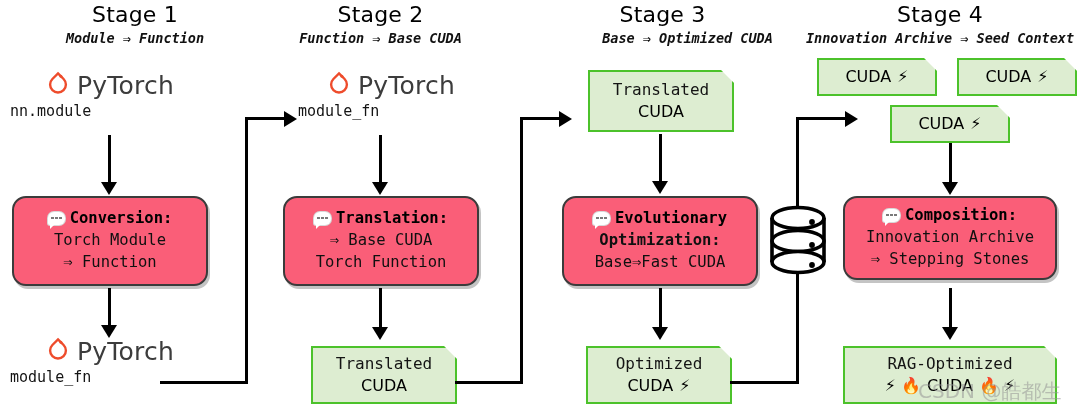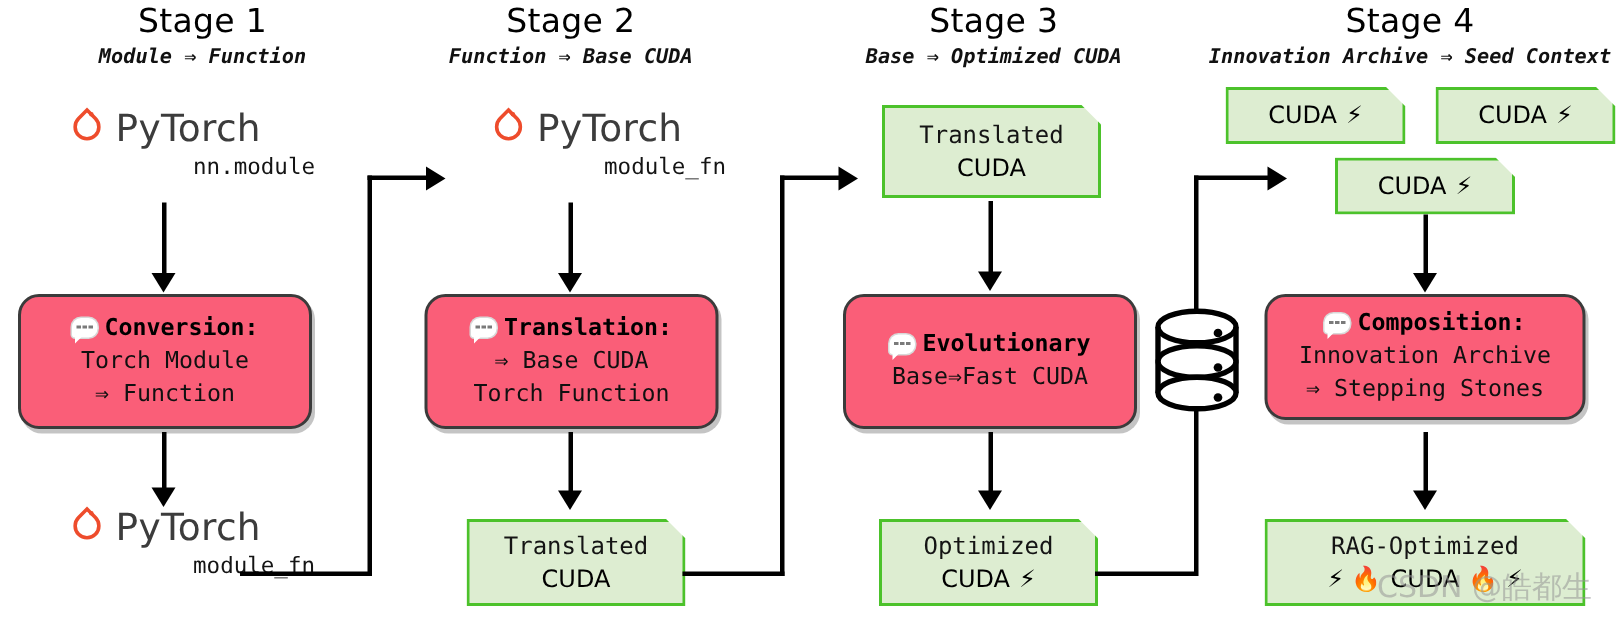--- a/index.html
+++ b/index.html
@@ -9,21 +9,21 @@
 
   
   .stage-title{position:absolute;text-align:center;font-weight:normal;
      font-size:22px;color:#000;font-family:"DejaVu Sans",sans-serif;
      letter-spacing:.2px;white-space:nowrap;}
   .stage-sub{position:absolute;text-align:center;font-style:italic;
      font-weight:bold;font-size:13.5px;color:#111;
      font-family:"DejaVu Sans Mono","Liberation Mono",monospace;white-space:nowrap;}
 
   
-  .pt{position:absolute;text-align:right;}
+  .pt{position:absolute;text-align:left;}
   .pt-row{display:flex;align-items:center;justify-content:center;gap:7px;}
   .pt-word{font-size:25px;color:#3c3c3c;font-family:"DejaVu Sans",sans-serif;
            letter-spacing:.2px;}
   .pt-sub{font-size:15px;color:#141414;margin-top:2px;
           font-family:"DejaVu Sans Mono","Liberation Mono",monospace;}
 
   
   .pbox{position:absolute;background:#FA5E78;border:2px solid #3b3b3b;
         border-radius:14px;box-sizing:border-box;
         box-shadow:2px 3px 0 rgba(60,60,60,.30);
@@ -74,21 +74,21 @@
 
 <div id="stage">
 
   <div class="stage-title" style="left:0;top:2px;width:270px;">Stage 1</div>
   <div class="stage-sub" style="left:0;top:30px;width:270px;">Module ⇒ Function</div>
 
   <div class="stage-title" style="left:268px;top:2px;width:225px;">Stage 2</div>
   <div class="stage-sub" style="left:268px;top:30px;width:225px;">Function ⇒ Base CUDA</div>
 
   <div class="stage-title" style="left:545px;top:2px;width:235px;">Stage 3</div>
-  <div class="stage-sub" style="left:545px;top:30px;width:235px;">Base ⇒ Optimized CUDA</div>
+  <div class="stage-sub" style="left:570px;top:30px;width:235px;">Base ⇒ Optimized CUDA</div>
 
   <div class="stage-title" style="left:800px;top:2px;width:280px;">Stage 4</div>
   <div class="stage-sub" style="left:800px;top:30px;width:280px;">Innovation Archive ⇒ Seed Context</div>
 
   <div class="pt" style="left:10px;top:70px;width:200px;">
     <div class="pt-row">
       <span>
         <svg width="24" height="26" viewBox="0 0 24 26" aria-hidden="true">
           <path d="M12 3.4 L17.6 9 a7.9 7.9 0 1 1 -11.2 0 Z" fill="none" stroke="#EE4C2C" stroke-width="2.4"></path>
           <circle cx="14.9" cy="6.2" r="1.5" fill="#EE4C2C"></circle>
@@ -186,20 +186,21 @@
   <div class="ln-v" style="left:659px;top:134px;height:50px;"></div>
   <div class="arw-d" style="left:652px;top:181px;"></div>
 
   <div class="pbox" style="left:562px;top:196px;width:196px;height:90px;">
     <div class="l1">
       <span class="bubble">
           <i></i>
         </span>
       <span>Evolutionary</span>
     </div>
+    <div class="ln" style="font-weight:bold;">Optimization:</div>
     <div class="ln">Base⇒Fast CUDA</div>
   </div>
 
   <div class="ln-v" style="left:659px;top:288px;height:42px;"></div>
   <div class="arw-d" style="left:652px;top:327px;"></div>
 
   <div class="note" style="left:586px;top:346px;width:146px;height:58px;">
     <div class="nl">Optimized</div>
     <div class="nb">
       <span>CUDA</span>

